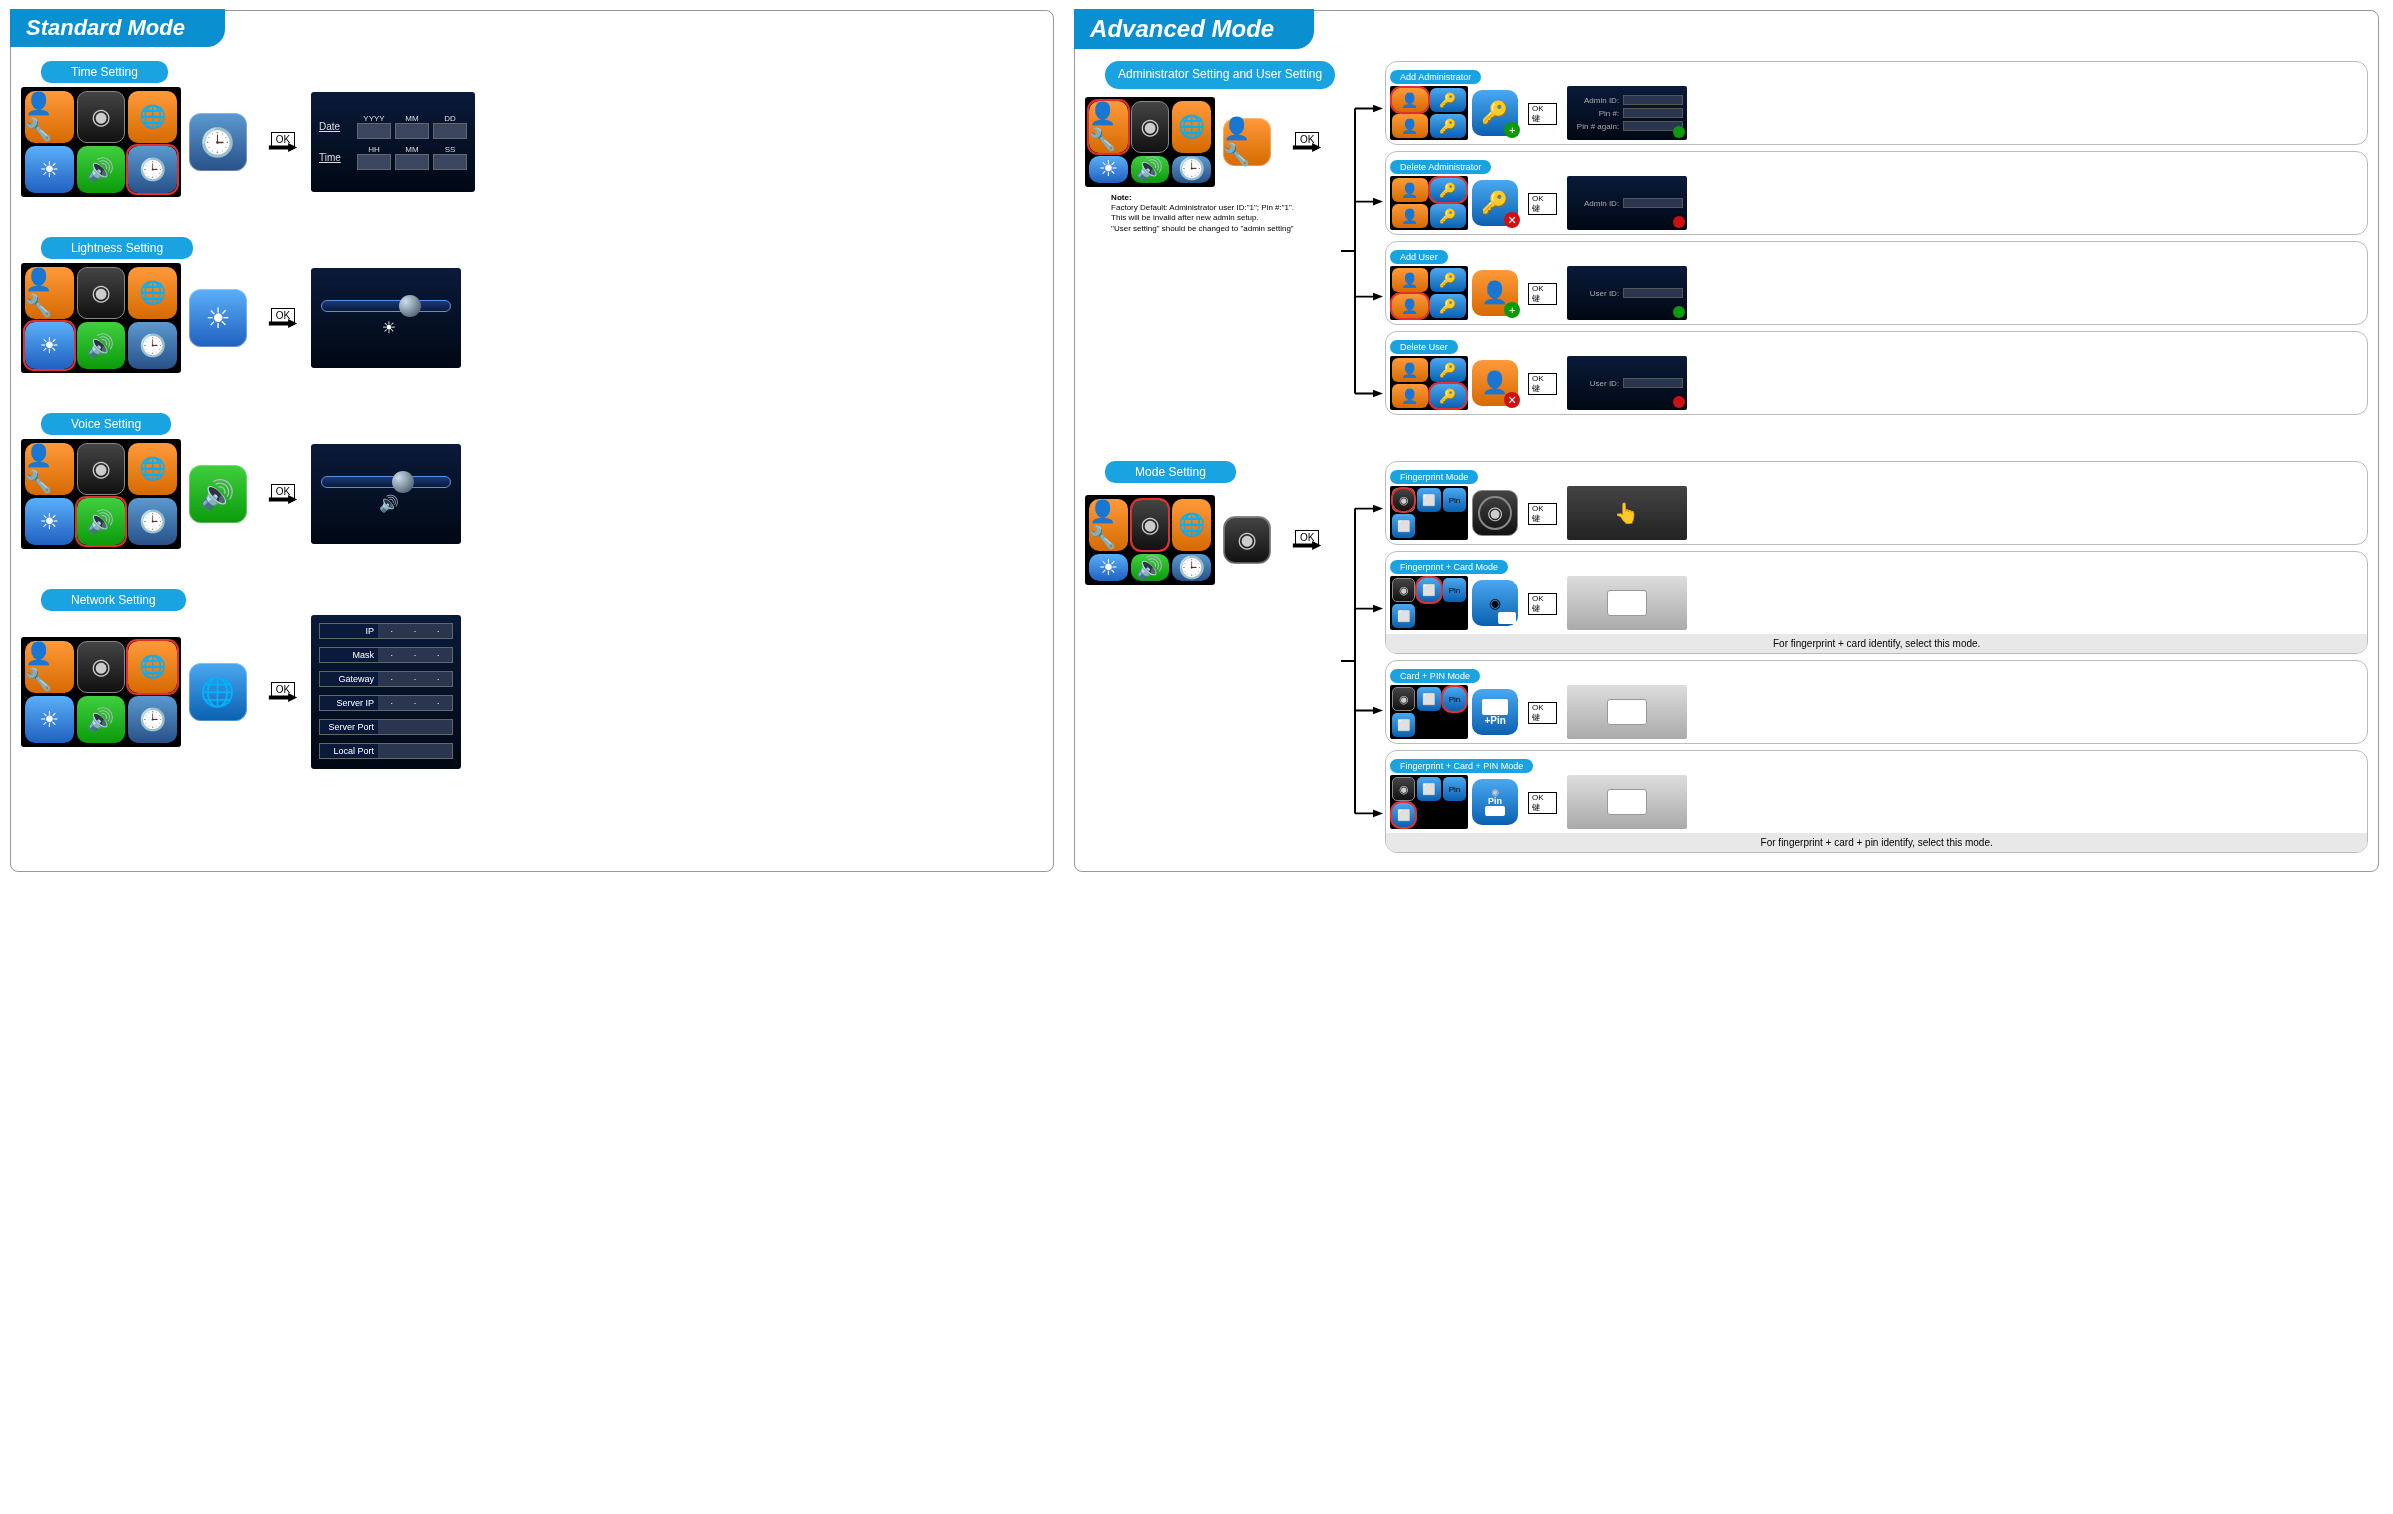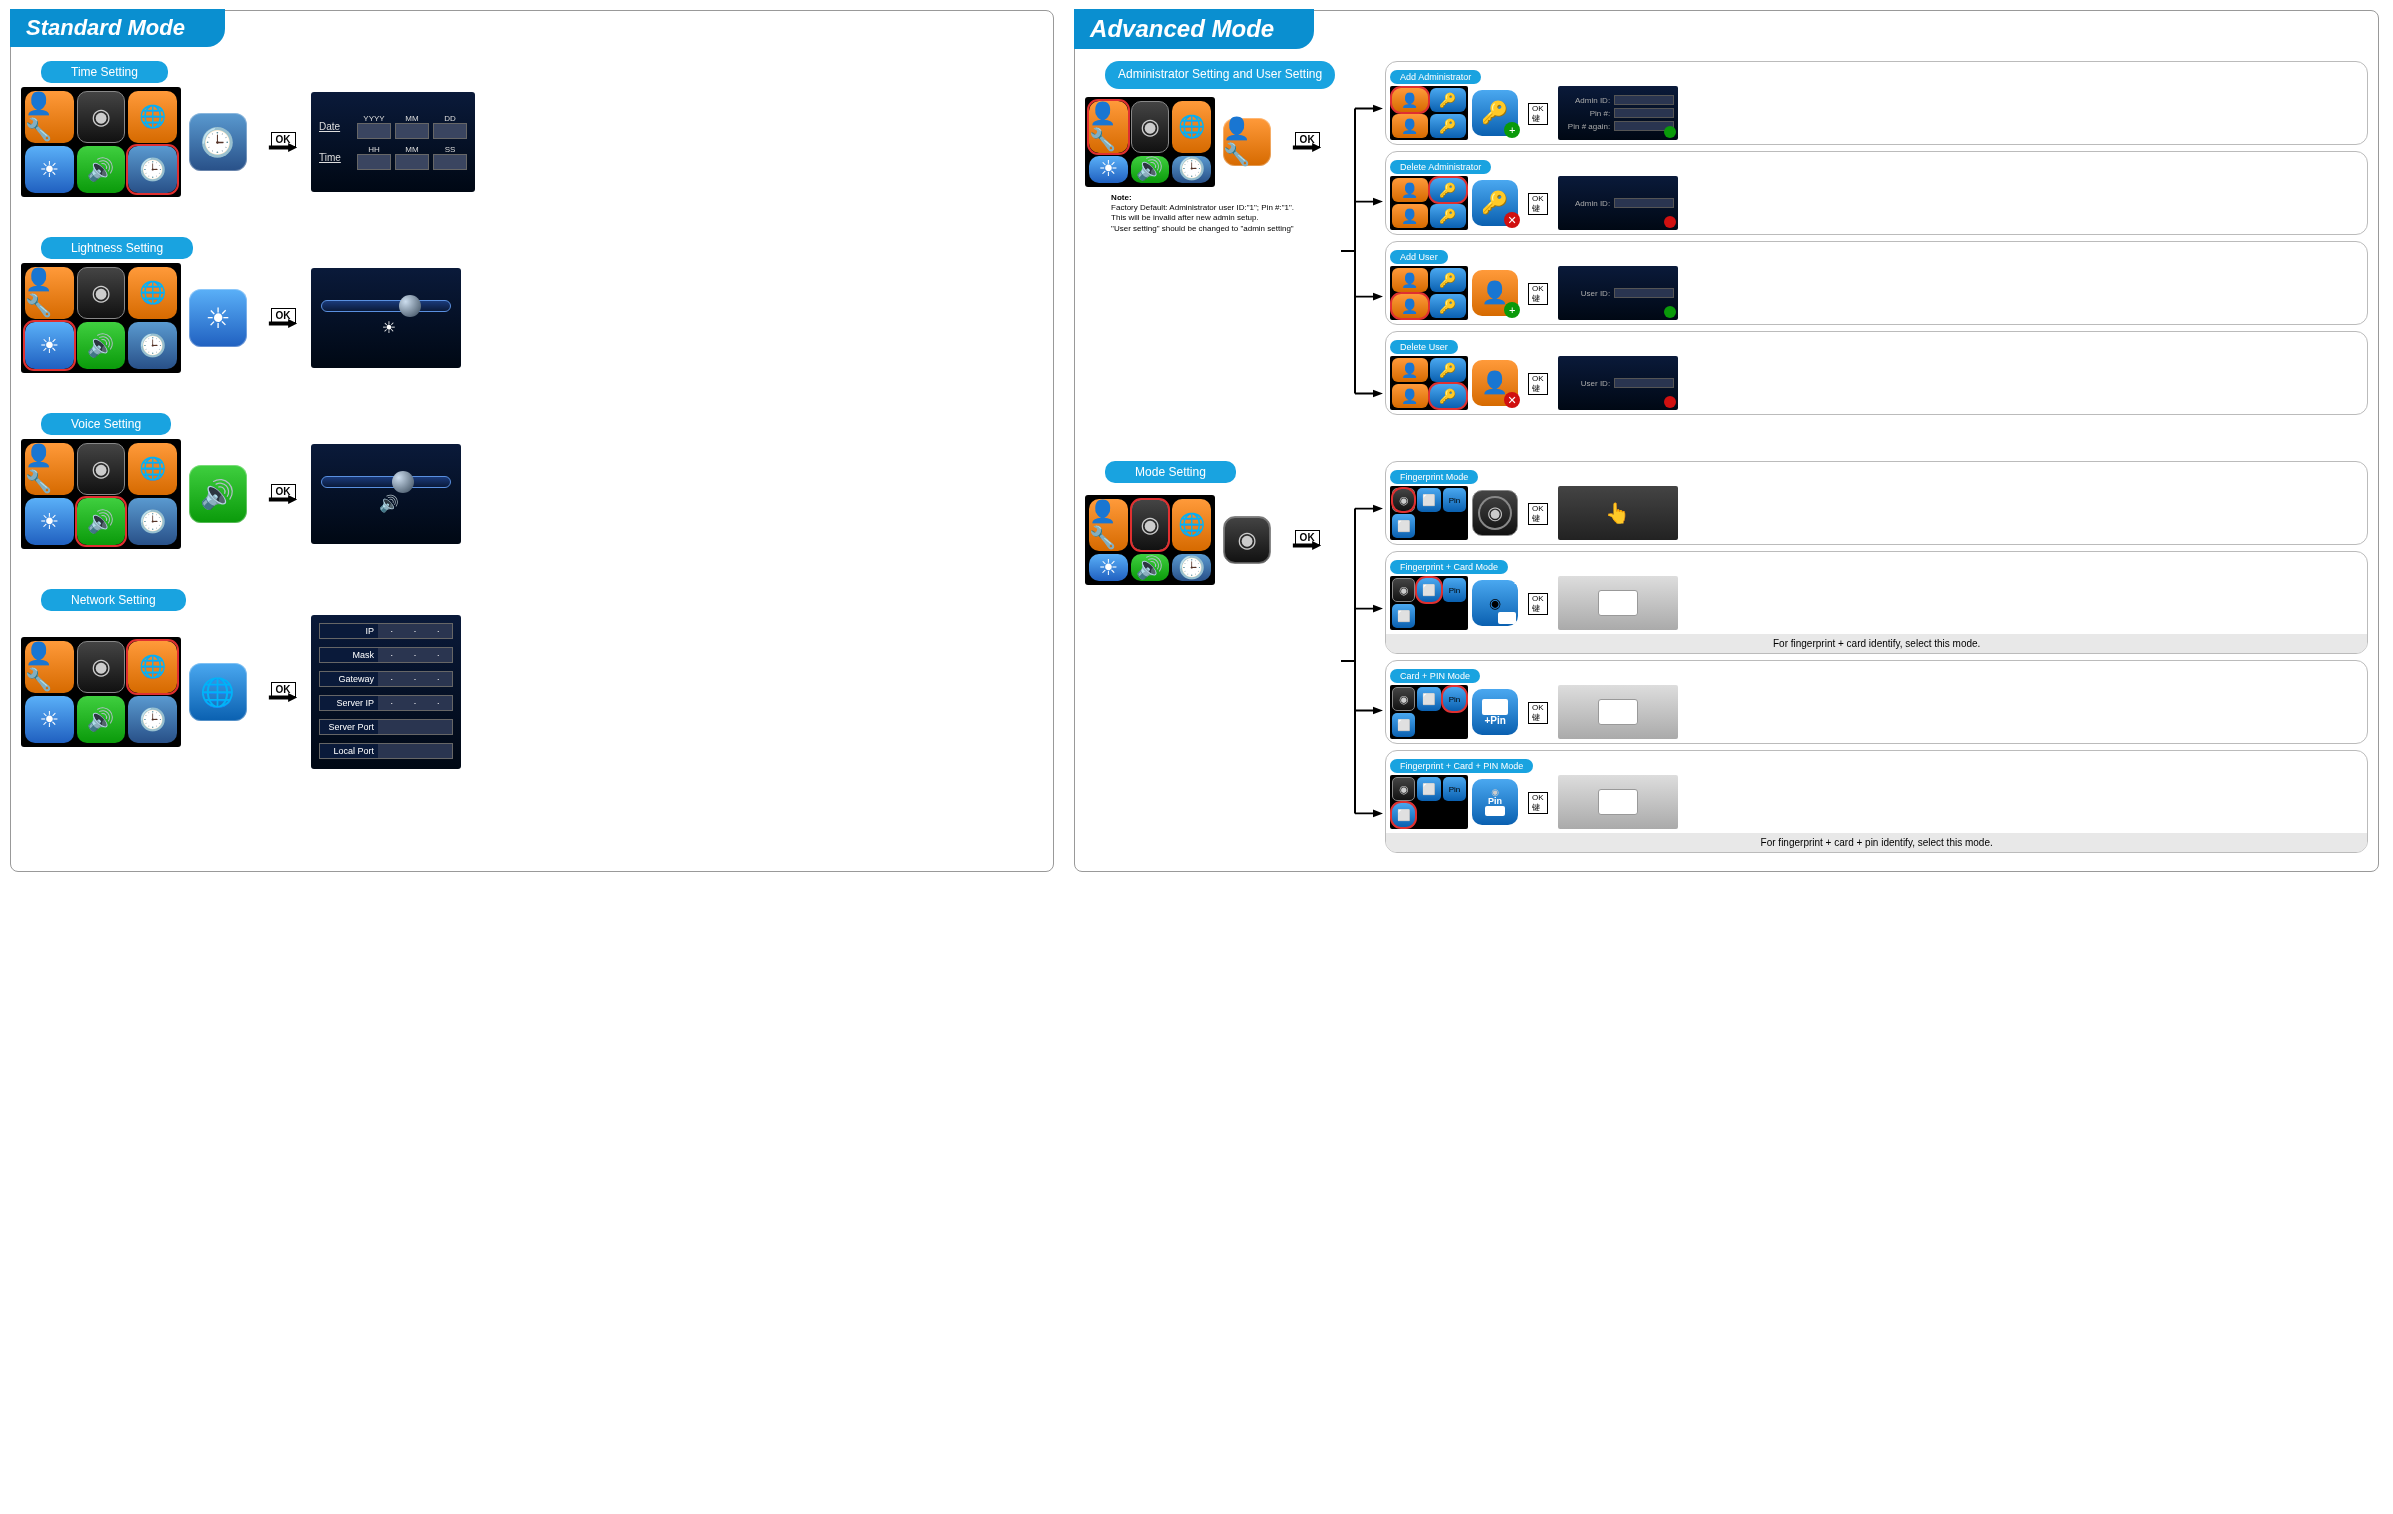--- a/index.html
+++ b/index.html
@@ -17,21 +17,21 @@
   .menu-grid.small { width: 130px; height: 90px; }
   .icon-tile { border-radius: 10px; display: flex; align-items: center; justify-content: center; font-size: 22px; position: relative; }
   .icon-tile.sel::after { content:""; position:absolute; inset:-2px; border:2px solid #e03030; border-radius:11px; }
   .c-orange { background: linear-gradient(#ff9a3a,#d66a00); }
   .c-dark { background: linear-gradient(#444,#111); border:1px solid #888; }
   .c-blue2 { background: linear-gradient(#4aa8f0,#0a60b0); }
   .c-blue { background: linear-gradient(#5ab0f8,#2060c0); }
   .c-green { background: linear-gradient(#3fcf3f,#0a9a0a); }
   .c-blue3 { background: linear-gradient(#5a9ad0,#285088); }
   .single-icon { width: 58px; height: 58px; border-radius: 12px; display:flex; align-items:center; justify-content:center; font-size:28px; margin: 0 8px; box-shadow: inset 0 0 0 1px rgba(255,255,255,.3); }
-  .ok-label { font-size:10px; border:1px solid #000; padding:1px 4px; margin-bottom:-4px;font-weight:bold; }
+  .ok-label { font-size:10px; border:1px solid #000; padding:1px 4px; margin-bottom:-4px; }
   .arrow { width: 44px; height: 20px; position: relative; margin: 0 6px; display:flex; flex-direction:column; align-items:center; }
   .arrow svg { width:44px; height:14px; }
   .result-box { background: linear-gradient(#0a1a3a,#000814); border-radius:3px; color:#ddd; font-size:10px; padding:8px; min-width:150px; min-height:100px; display:flex; flex-direction:column; justify-content:center; gap:6px; }
   .date-row { display:flex; align-items:center; gap:4px; }
   .date-row .lbl { width:34px;text-decoration:underline; }
   .field-col { display:flex; flex-direction:column; align-items:center; }
   .field-col .hdr { font-size:8px; }
   .field-col .box { width:34px; height:16px; background:#3a4560; border:1px solid #666; }
   .slider-box { display:flex; align-items:center; justify-content:center; height:90px; }
   .slider-track { width:130px; height:12px; background:linear-gradient(#1a3a7a,#0a1a3a); border:1px solid #5a90e0; border-radius:6px; position:relative; }
@@ -58,21 +58,21 @@
   .result-mini { background:linear-gradient(#0a1a3a,#000814); width:120px; height:54px; border-radius:2px; color:#aaa; font-size:8px; padding:4px; display:flex; flex-direction:column; justify-content:center; gap:3px; position:relative; }
   .result-mini .fld { display:flex; align-items:center; gap:4px; justify-content:flex-end; }
   .result-mini .fld .fb { width:60px; height:10px; background:#2a3550; border:1px solid #555; }
   .result-mini .corner { position:absolute; bottom:2px; right:2px; width:12px; height:12px; border-radius:50%; }
   .result-mini .corner.g { background:#0a9a0a; }
   .result-mini .corner.r { background:#d01010; }
   .photo-mini { width:120px; height:54px; background:linear-gradient(#444,#222); border-radius:2px; display:flex; align-items:center; justify-content:center; }
   .photo-mini.card { background:linear-gradient(#ddd,#aaa); }
   .note-strip { background:#e8e8e8; font-size:10px; text-align:center; padding:4px; border-radius:0 0 10px 10px; margin:4px -4px -4px -4px; }
   .mini-ok { font-size:8px; border:1px solid #000; padding:0 3px; }
-  .mini-arrow { width:20px; }
+  .mini-arrow { width:29px; }
   .mini-arrow svg { width:20px; height:10px; }
   .note-text { font-size:8px; line-height:1.3; margin-top:6px;margin-left:26px; }
   .right-row { display:flex; align-items:flex-start; gap:6px; margin-top:40px; }
   .src-col { flex:0 0 220px; }
   svg.arr path { fill:#000; }
   .fp-circle { width:34px; height:34px; border:2px solid #888; border-radius:50%; display:flex; align-items:center; justify-content:center; font-size:18px; color:#ccc; }
 </style>
 </head>
 <body>
 

